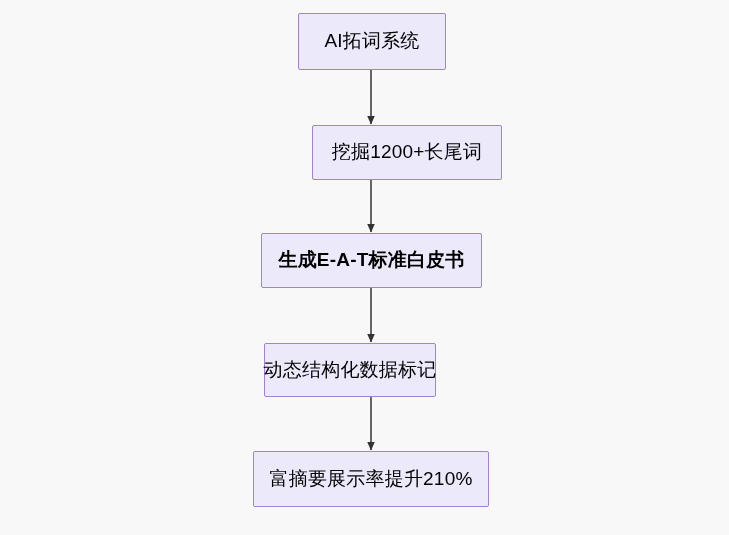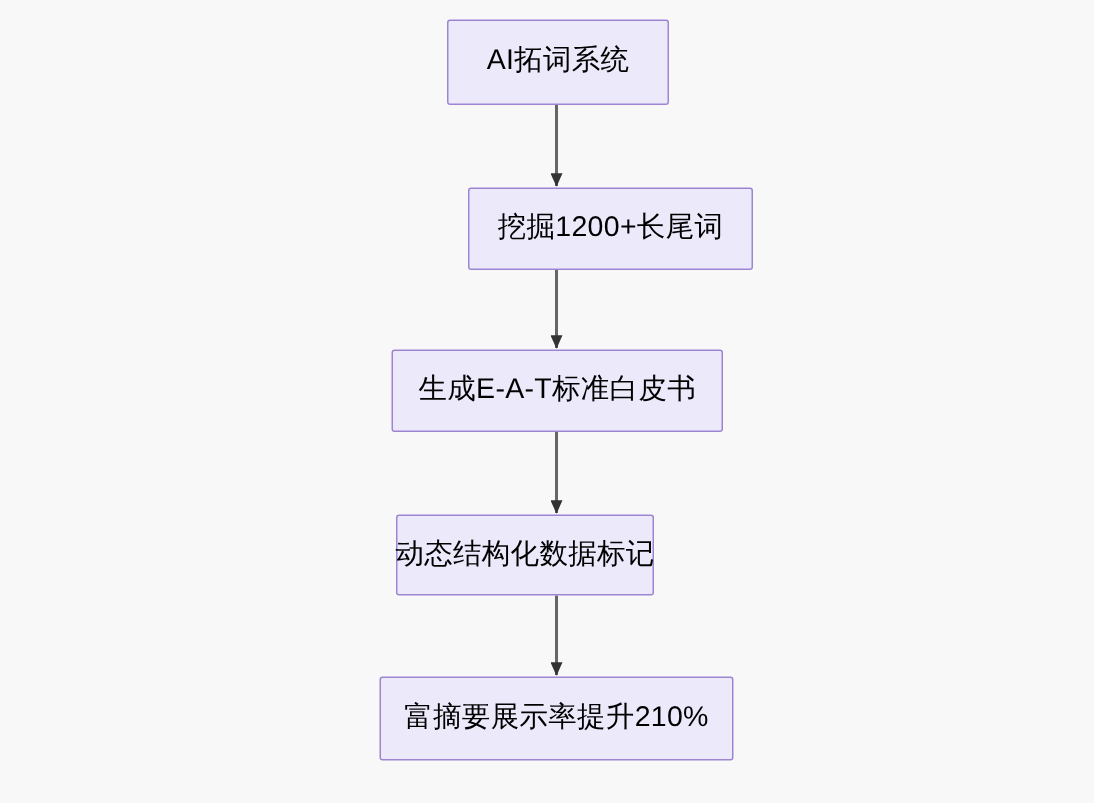--- a/index.html
+++ b/index.html
@@ -40,21 +40,21 @@
   .node-label {
     font-size: 19px;
     line-height: 1.2;
     color: #000000;
     white-space: nowrap;
     letter-spacing: 0.2px;
   }
   
   #node-0 { left: 298px; top: 13px;  width: 148px; height: 57px; }
   #node-1 { left: 276px; top: 125px; width: 190px; height: 55px; margin-left: 36px; }
-  #node-2 { left: 261px; top: 233px; width: 221px; height: 55px; }
+  #node-2 { left: 261px; top: 233px; width: 221px; height: 55px; font-weight: bold; }
   #node-3 { left: 264px; top: 343px; width: 172px; height: 54px; }
   #node-4 { left: 253px; top: 451px; width: 236px; height: 56px; }
 </style>
 </head>
 <body>
 
 <div id="flowchart">
 
   <svg class="edge-layer" width="729" height="535" viewBox="0 0 729 535" xmlns="http://www.w3.org/2000/svg">
     <defs>

